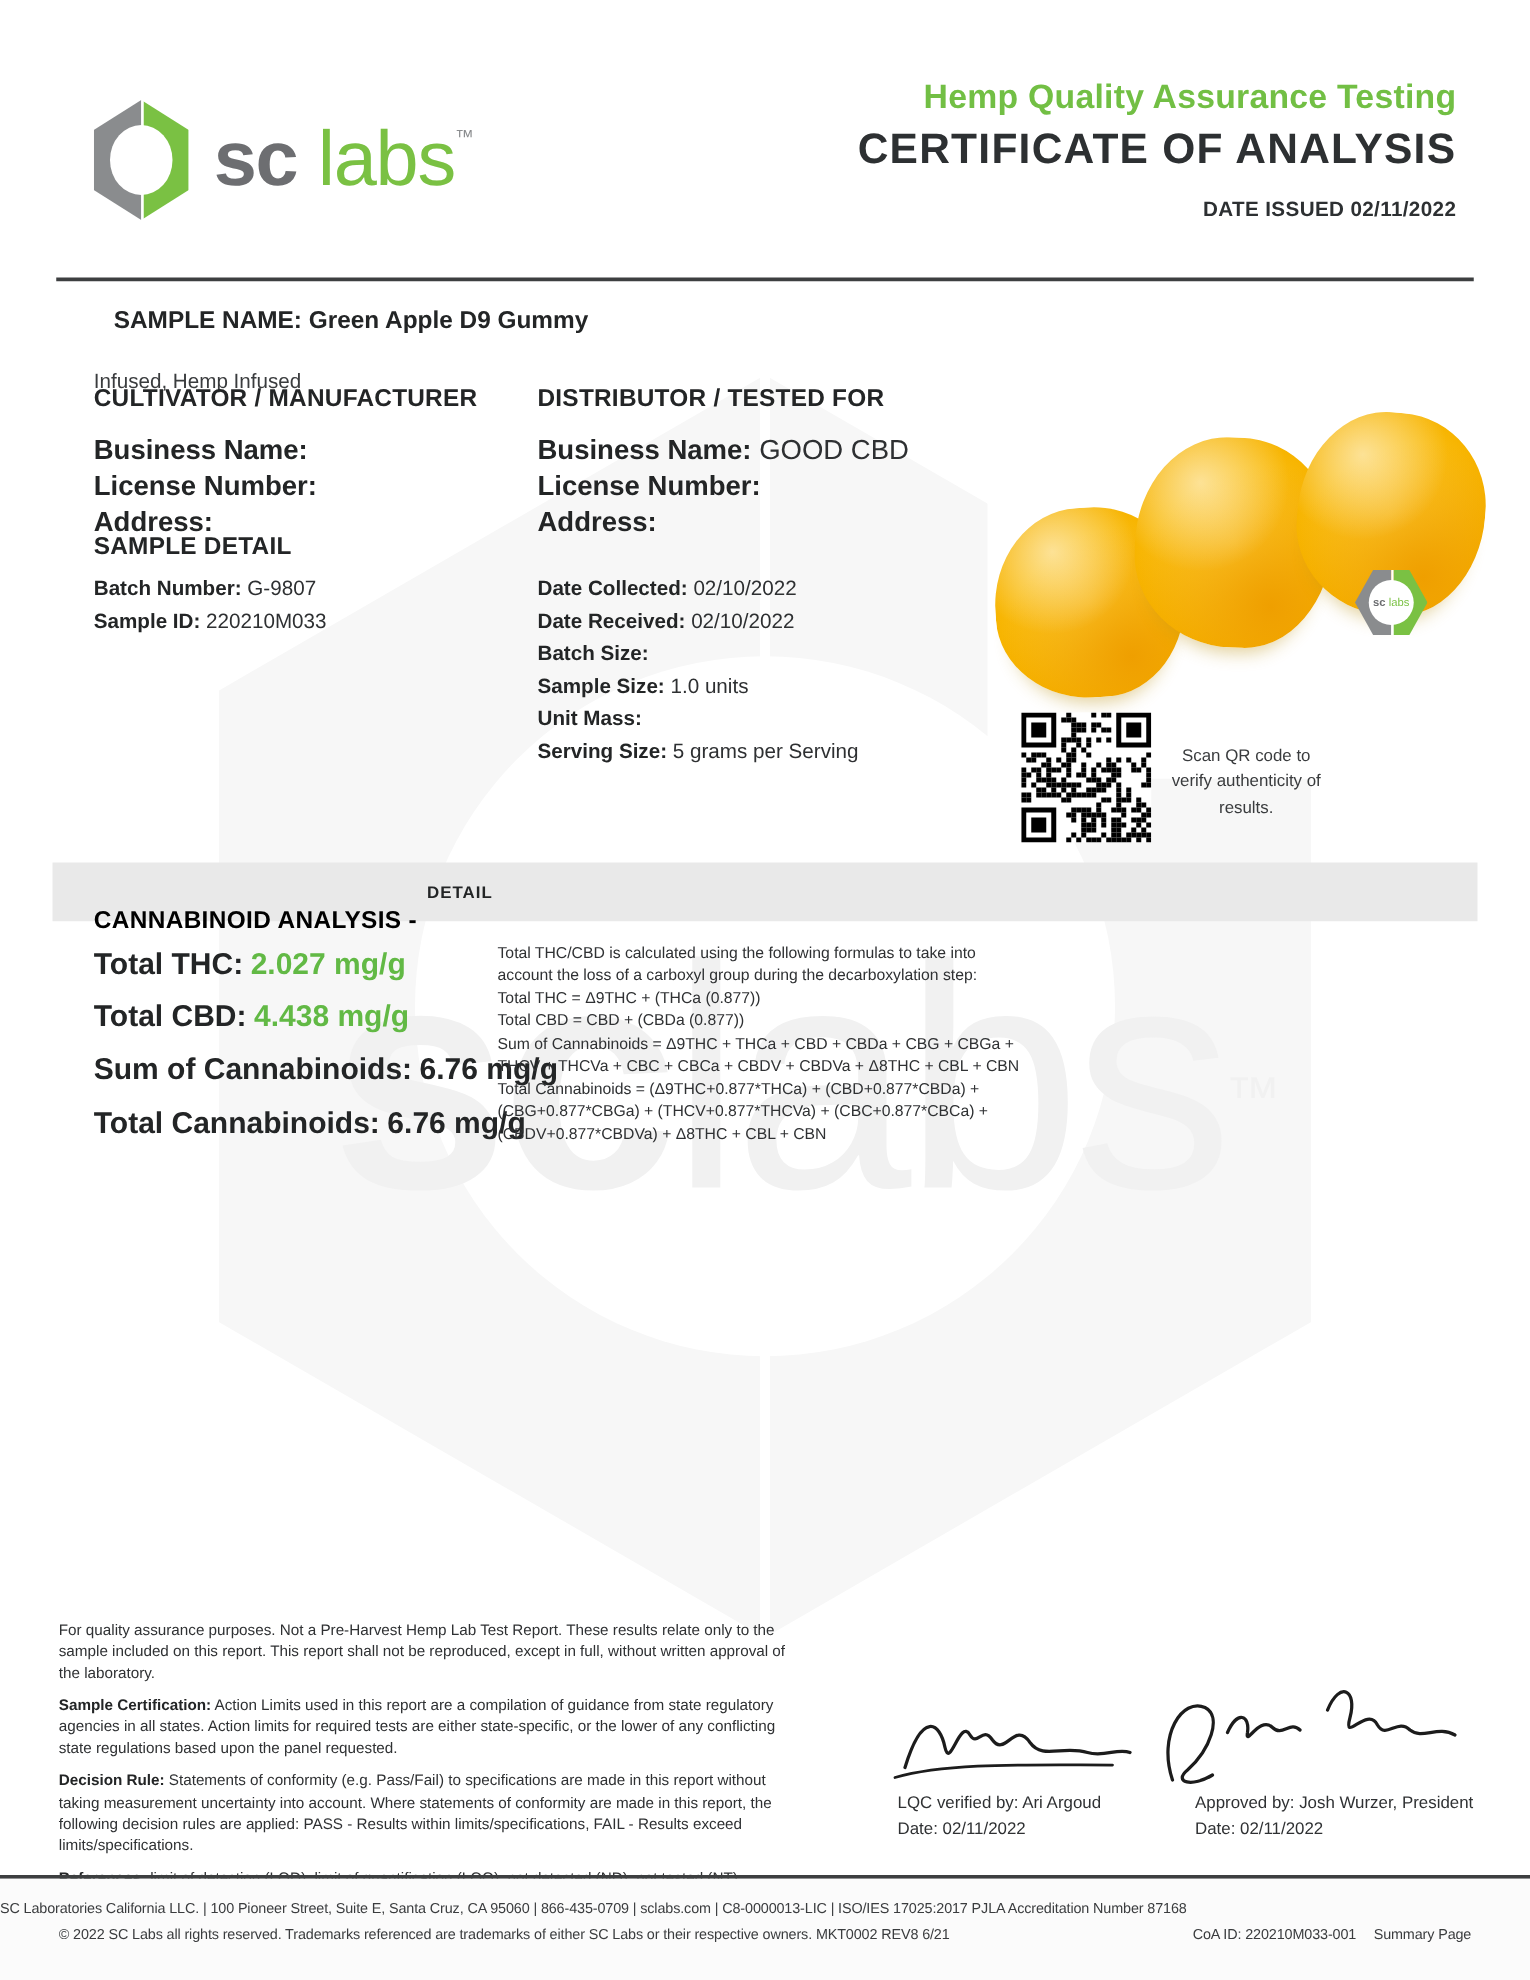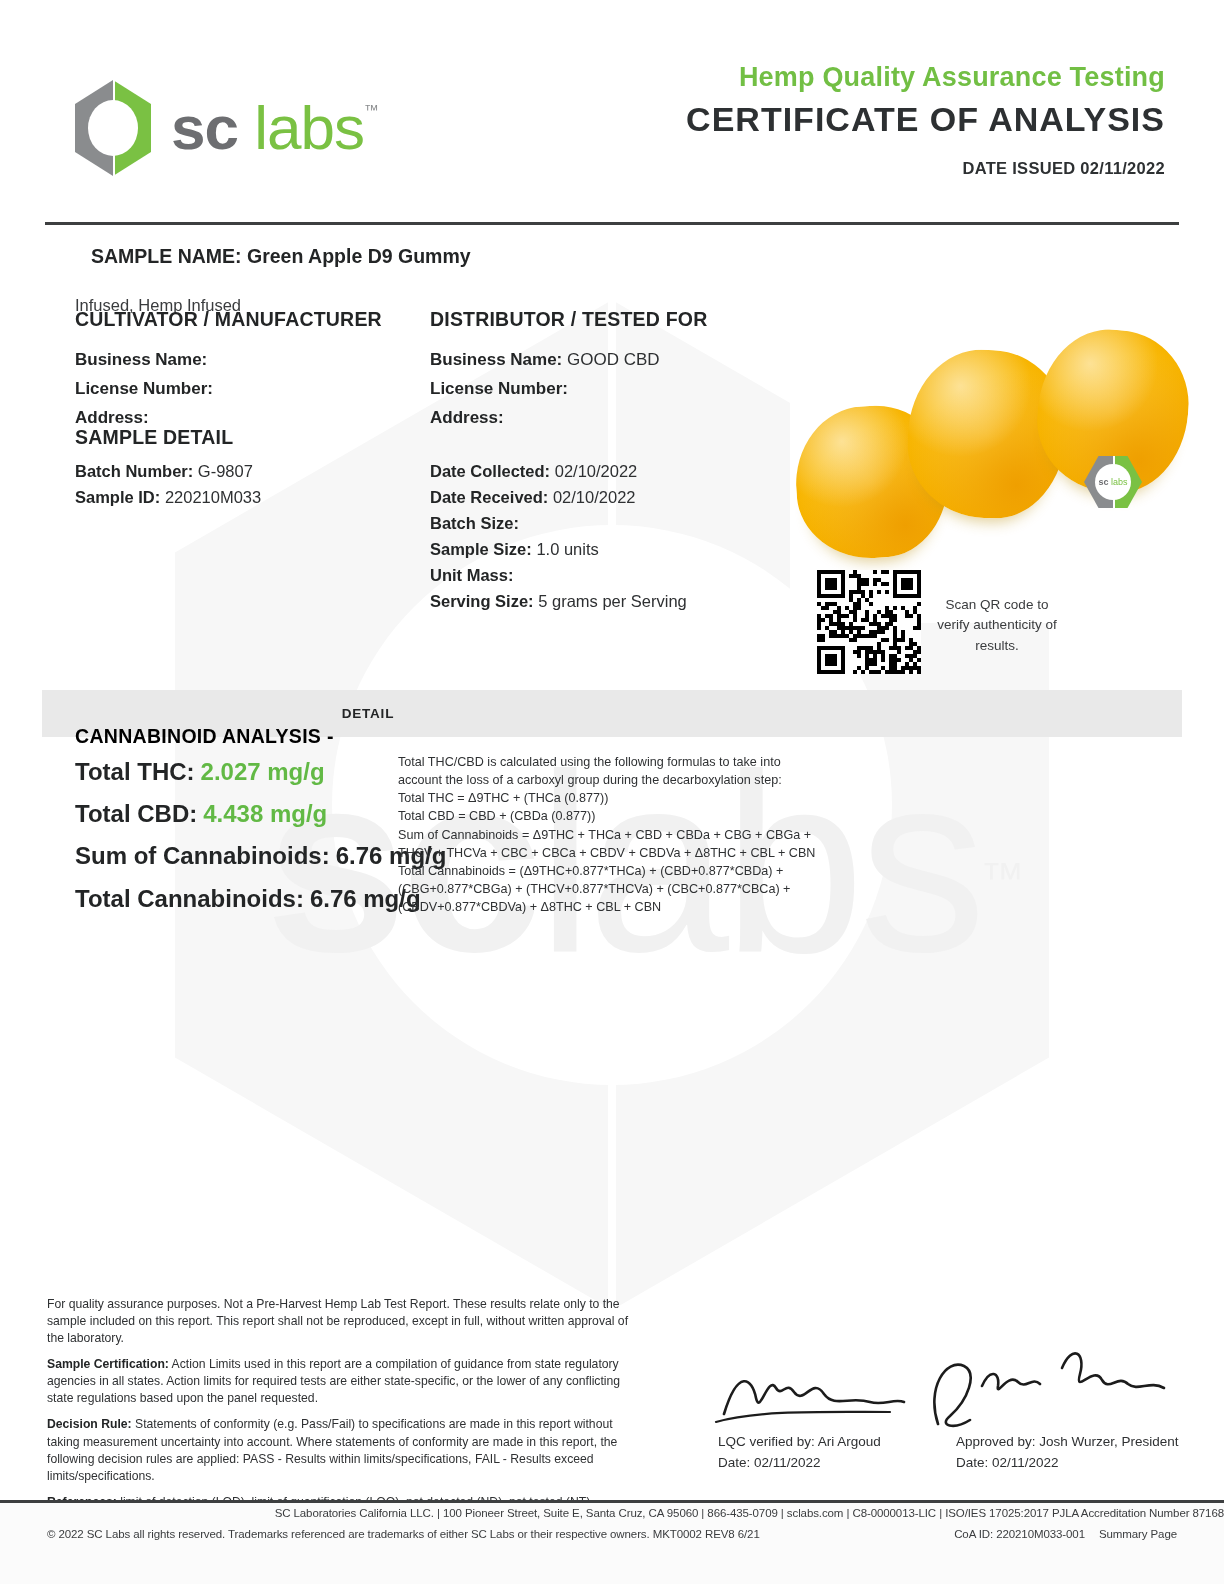--- a/index.html
+++ b/index.html
@@ -42,21 +42,21 @@
 
   
   .z{z-index:2;}
   .sample-name{left:91px;top:245px;font-size:19.5px;font-weight:700;color:#232526;}
   .sample-sub{left:75px;top:276px;font-size:16.5px;color:#3a3c3e;margin-top:20px;}
 
   .sec-h{font-size:19.5px;font-weight:700;color:#232526;letter-spacing:.2px;}
   .col-cult{left:75px;top:308px;}
   .col-dist{left:430px;top:308px;}
   .fields{margin-top:14px;}
-  .frow{font-size:17px;line-height:29px;color:#2e3032;}
+  .frow{font-size:22px;line-height:29px;color:#2e3032;}
   .frow b{font-weight:700;color:#232526;}
   .detail-h{left:75px;top:426px;}
   .dleft{left:75px;top:458px;}
   .dright{left:430px;top:458px;}
   .drow{font-size:16.5px;line-height:26px;color:#2e3032;}
   .drow b{font-weight:700;color:#232526;}
 
   
   .photo{left:790px;top:328px;width:385px;height:295px;background:#fff;z-index:1;}
   .gummy{position:absolute;border-radius:46% 48% 44% 50%/52% 46% 52% 44%;
@@ -111,21 +111,21 @@
   .sig-text{font-size:13.5px;line-height:1.55;color:#2f3133;}
   .sig1-art{left:712px;top:1352px;}
   .sig1-txt{left:718px;top:1432px;}
   .sig2-art{left:922px;top:1336px;}
   .sig2-txt{left:956px;top:1432px;}
 
   
   .rule-bot{left:0;top:1500px;width:1224px;height:3px;background:#3d3f40;z-index:3;}
   .bottom{left:0;top:1503px;width:1224px;height:81px;background:#fbfbfb;z-index:3;
           font-size:11.5px;letter-spacing:-.1px;color:#3a3c3e;}
-  .bot1{margin-top:4px;text-align:right;}
+  .bot1{margin-top:18px;text-align:left;}
   .bot2{margin-top:9px;padding:0 47px;display:flex;justify-content:space-between;}
   .bot2 .rt{display:flex;gap:14px;}
 </style>
 </head>
 <body>
 
 <div class="page">
 
   <div class="abs wm wm-hex">
     <div class="h"></div>

